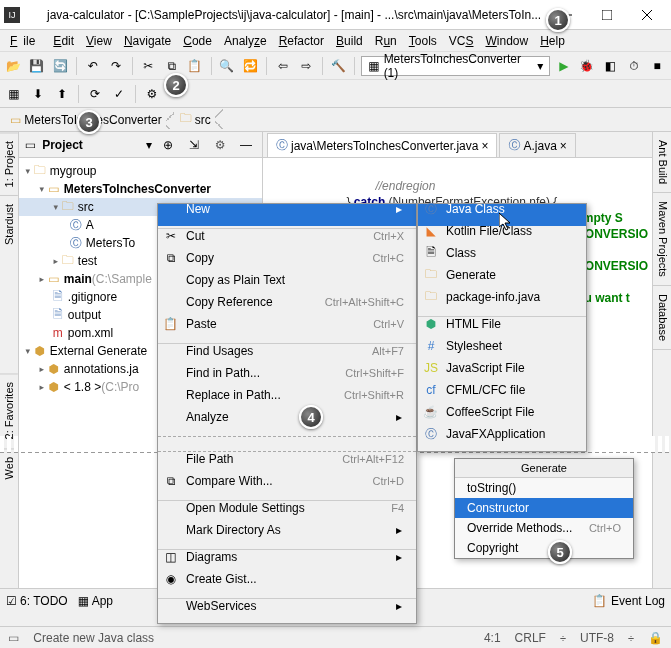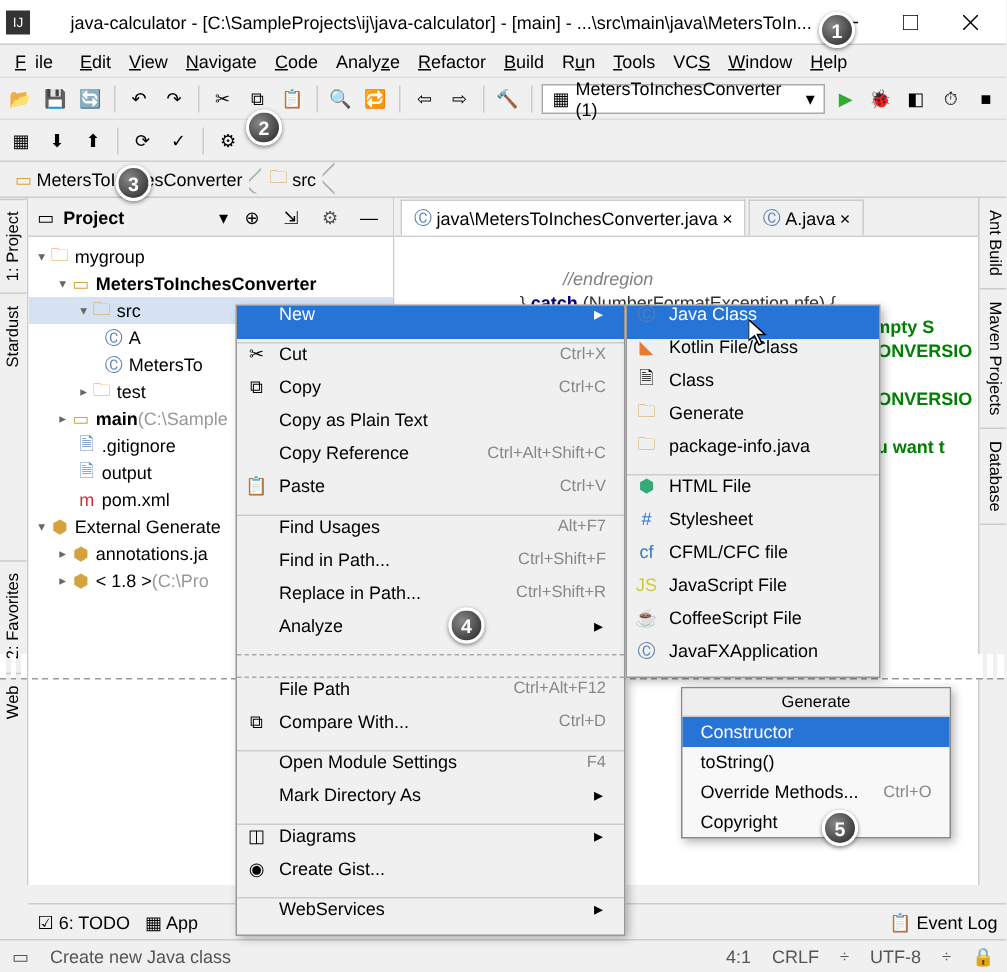--- a/index.html
+++ b/index.html
@@ -289,21 +289,21 @@
 
   <div class="side-tabs-right">
     <div class="side-tab-r">Ant Build</div>
     <div class="side-tab-r">Maven Projects</div>
     <div class="side-tab-r">Database</div>
   </div>
 </div>
 
 <div class="torn" style="position:absolute; top:436px; left:0;"></div>
 
-<div class="bottom-bar" style="position:absolute; bottom:22px; left:0; right:0;margin-left:19px;">
+<div class="bottom-bar" style="position:absolute; bottom:36px; left:0; right:0;">
   <span>☑ <span>6: TODO</span></span>
   <span>▦ <span>App</span></span>
   <span style="flex:1"></span>
   <span>📋 <span>Event Log</span></span>
 </div>
 
 <div class="status-bar" style="position:absolute; bottom:0; left:0; right:0;">
   <span>▭</span>
   <span>Create new Java class</span>
   <span class="fill"></span>
@@ -429,44 +429,44 @@
   <div class="cm-sep"></div>
   <div class="cm-row">
       <span class="cm-icon" style="color:#3a7">⬢</span>
       <span class="cm-label">HTML File</span>
     </div>
   <div class="cm-row">
       <span class="cm-icon" style="color:#37c">#</span>
       <span class="cm-label">Stylesheet</span>
     </div>
   <div class="cm-row">
+      <span class="cm-icon" style="color:#cc3">JS</span>
+      <span class="cm-label">JavaScript File</span>
+    </div>
+  <div class="cm-row">
       <span class="cm-icon" style="color:#37c">cf</span>
       <span class="cm-label">CFML/CFC file</span>
     </div>
   <div class="cm-row">
-      <span class="cm-icon" style="color:#cc3">JS</span>
-      <span class="cm-label">JavaScript File</span>
-    </div>
-  <div class="cm-row">
       <span class="cm-icon" style="color:#964">☕</span>
       <span class="cm-label">CoffeeScript File</span>
     </div>
   <div class="cm-row">
       <span class="cm-icon java-icon">Ⓒ</span>
       <span class="cm-label">JavaFXApplication</span>
     </div>
 </div>
 
 <div class="generate-popup" style="left:454px; top:458px; width:180px;">
   <div class="gen-title">Generate</div>
+  <div class="gen-row">
+      <span>toString()</span>
+    </div>
   <div class="gen-row hl">
       <span>Constructor</span>
-    </div>
-  <div class="gen-row">
-      <span>toString()</span>
     </div>
   <div class="gen-row">
       <span>Override Methods...</span>
       <span class="gen-short">Ctrl+O</span>
     </div>
   <div class="gen-row">
       <span>Copyright</span>
     </div>
 </div>
 

